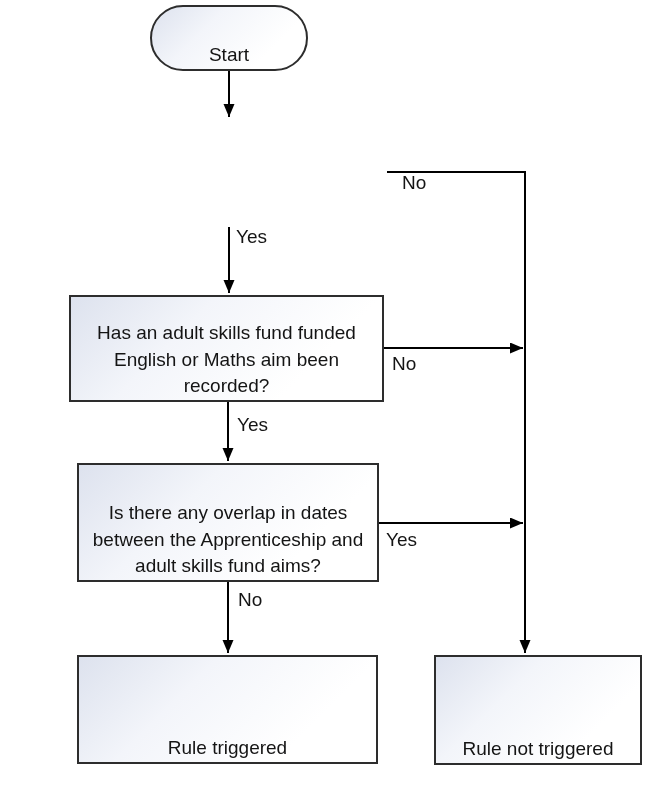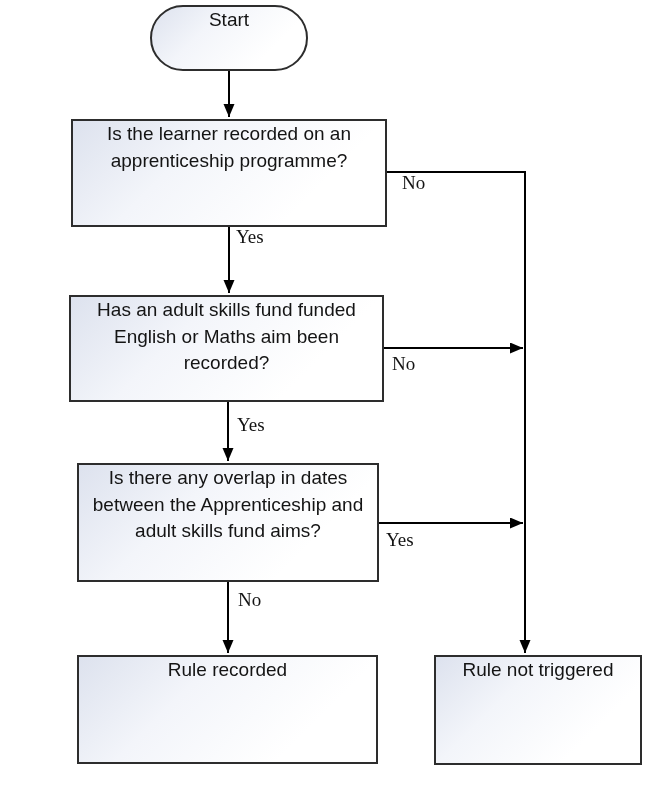--- a/index.html
+++ b/index.html
@@ -29,42 +29,41 @@
   .connector-layer marker path {
     fill: var(--connector, #000000);
     stroke: none;
   }
   .node {
     position: absolute;
     box-sizing: border-box;
     border: 2px solid var(--node-border, #2d2d2d);
     background: linear-gradient(135deg, var(--node-fill-top, #dde2ee) 0%, #f3f5fa 35%, var(--node-fill-bottom, #ffffff) 75%);
     display: flex;
-    align-items: flex-start;
+    align-items: flex-end;
     justify-content: center;
     text-align: center;
     font-size: 19px;
     line-height: 1.4;
     color: var(--text, #141414);
   }
   .node .node-label {
     display: block;
     max-width: 296px;
     padding: 0 6px;
   }
   .terminator {
     border-radius: 33px;
   }
   .edge-label {
     position: absolute;
     font-size: 19px;
     line-height: 1.2;
     color: var(--text, #141414);
     white-space: nowrap;
-    font-family: Liberation Serif, serif;
   }
   
   #node-start            { left: 150px; top: 5px;   width: 158px; height: 66px; }
   #node-q1               { left: 71px;  top: 119px; width: 316px; height: 108px; }
   #node-q2               { left: 69px;  top: 295px; width: 315px; height: 107px; }
   #node-q3               { left: 77px;  top: 463px; width: 302px; height: 119px; }
   #node-rule-triggered   { left: 77px;  top: 655px; width: 301px; height: 109px; }
   #node-rule-not-triggered { left: 422px; top: 655px; width: 208px; height: 110px; margin-left: 12px; }
   
   #label-yes-1 { left: 236px; top: 226px; }
@@ -91,34 +90,31 @@
     <path d="M228,582 L228,653" marker-end="url(#arrowhead)"></path>
     <path d="M387,172 L525,172 L525,653" marker-end="url(#arrowhead)"></path>
     <path d="M384,348 L523,348" marker-end="url(#arrowhead)"></path>
     <path d="M379,523 L523,523" marker-end="url(#arrowhead)"></path>
   </svg>
 
   <div class="node terminator" id="node-start">
     <span class="node-label">Start</span>
   </div>
 
-  <div class="node" id="node-q1">
-    <span class="node-label">Is the learner recorded on an apprenticeship programme?</span>
-  </div>
 
   <div class="node" id="node-q3">
     <span class="node-label">Is there any overlap in dates between the Apprenticeship and adult skills fund aims?</span>
   </div>
 
   <div class="node" id="node-q2">
     <span class="node-label">Has an adult skills fund funded English or Maths aim been recorded?</span>
   </div>
 
   <div class="node" id="node-rule-triggered">
-    <span class="node-label">Rule recorded</span>
+    <span class="node-label">Rule triggered</span>
   </div>
 
   <div class="node" id="node-rule-not-triggered">
     <span class="node-label">Rule not triggered</span>
   </div>
 
   <div class="edge-label" id="label-no-1">No</div>
   <div class="edge-label" id="label-yes-1">Yes</div>
   <div class="edge-label" id="label-no-2">No</div>
   <div class="edge-label" id="label-yes-2">Yes</div>

